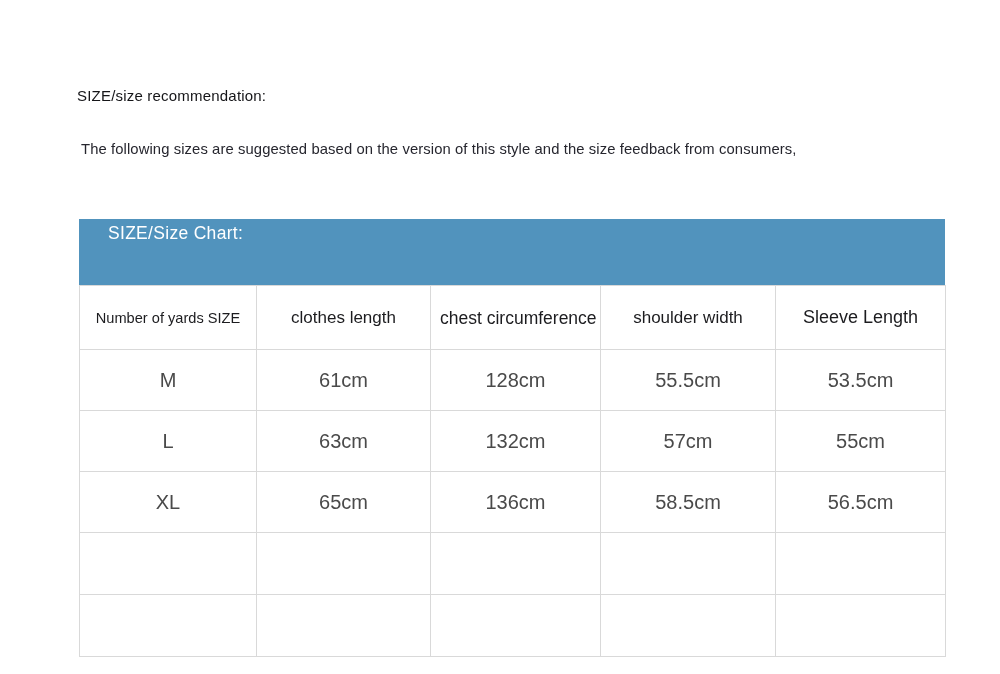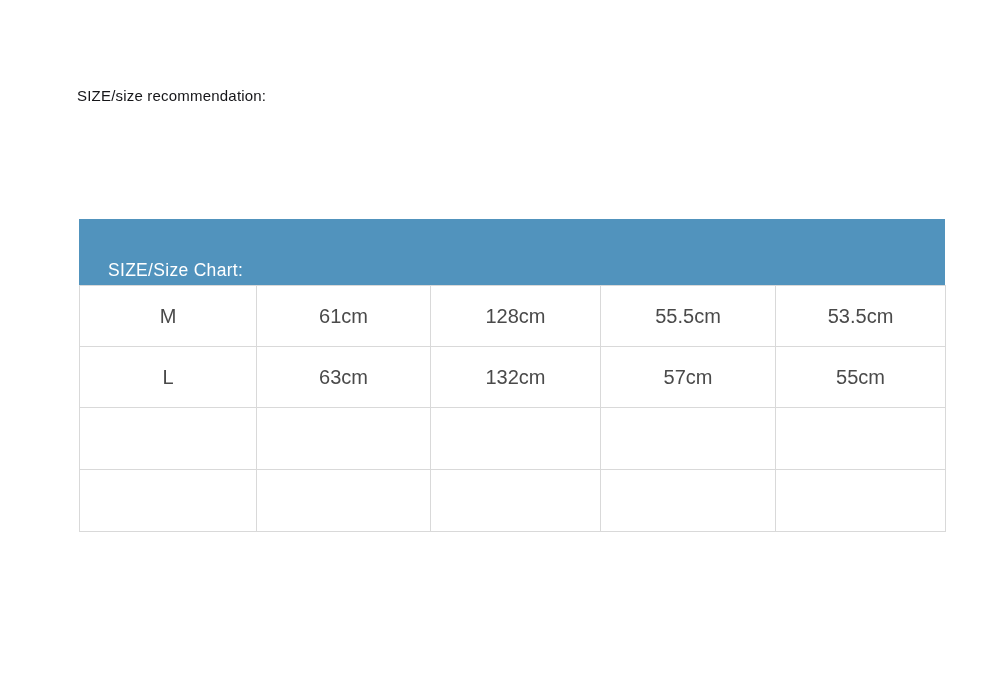--- a/index.html
+++ b/index.html
@@ -25,21 +25,21 @@
     font-size: 14.8px;
     line-height: 17.2px;
     color: #26262e;
     letter-spacing: 0.1px;
   }
   .title-bar {
     position: absolute;
     left: 67px; top: 207px;
     width: 866px; height: 66px;
     display: flex;
-    align-items: flex-end;
+    align-items: flex-start;
     padding-left: 25px;
     color: #ffffff;
     font-size: 17.5px;
     letter-spacing: 0.3px;
   }
   table.size-table {
     position: absolute;
     left: 67px; top: 273px;
     width: 866px;
     border-collapse: collapse;
@@ -79,48 +79,63 @@
     color: #4a4a4a;
   }
   table.size-table tr.empty-row td { height: 62px; }
 </style>
 </head>
 <body>
 
 <div class="heading">SIZE/size recommendation:</div>
 
 <div class="description">
+  <div>The following sizes are suggested based on the version of this style and the size feedback from consumers,</div>
 </div>
 
 <div class="title-bar" style="background: rgb(81, 147, 189);">
   <span>SIZE/Size Chart:</span>
 </div>
 
 <table class="size-table">
   <colgroup>
     <col style="width:177px">
     <col style="width:174px">
     <col style="width:170px">
     <col style="width:175px">
     <col style="width:170px">
   </colgroup>
   <tbody>
     <tr>
+      <th class="col-size-label">Number of yards SIZE</th>
+      <th>clothes length</th>
+      <th class="col-chest">chest circumference</th>
+      <th>shoulder width</th>
+      <th class="col-sleeve">Sleeve Length</th>
+    </tr>
+    <tr>
       <td>M</td>
       <td>61cm</td>
       <td>128cm</td>
       <td>55.5cm</td>
       <td>53.5cm</td>
     </tr>
     <tr>
       <td>L</td>
       <td>63cm</td>
       <td>132cm</td>
       <td>57cm</td>
       <td>55cm</td>
+    </tr>
+    <tr>
+      <td>XL</td>
+      <td>65cm</td>
+      <td>136cm</td>
+      <td>58.5cm</td>
+      <td>56.5cm</td>
     </tr>
     <tr class="empty-row">
       <td></td>
       <td></td>
       <td></td>
       <td></td>
       <td></td>
     </tr>
     <tr class="empty-row">
       <td></td>

